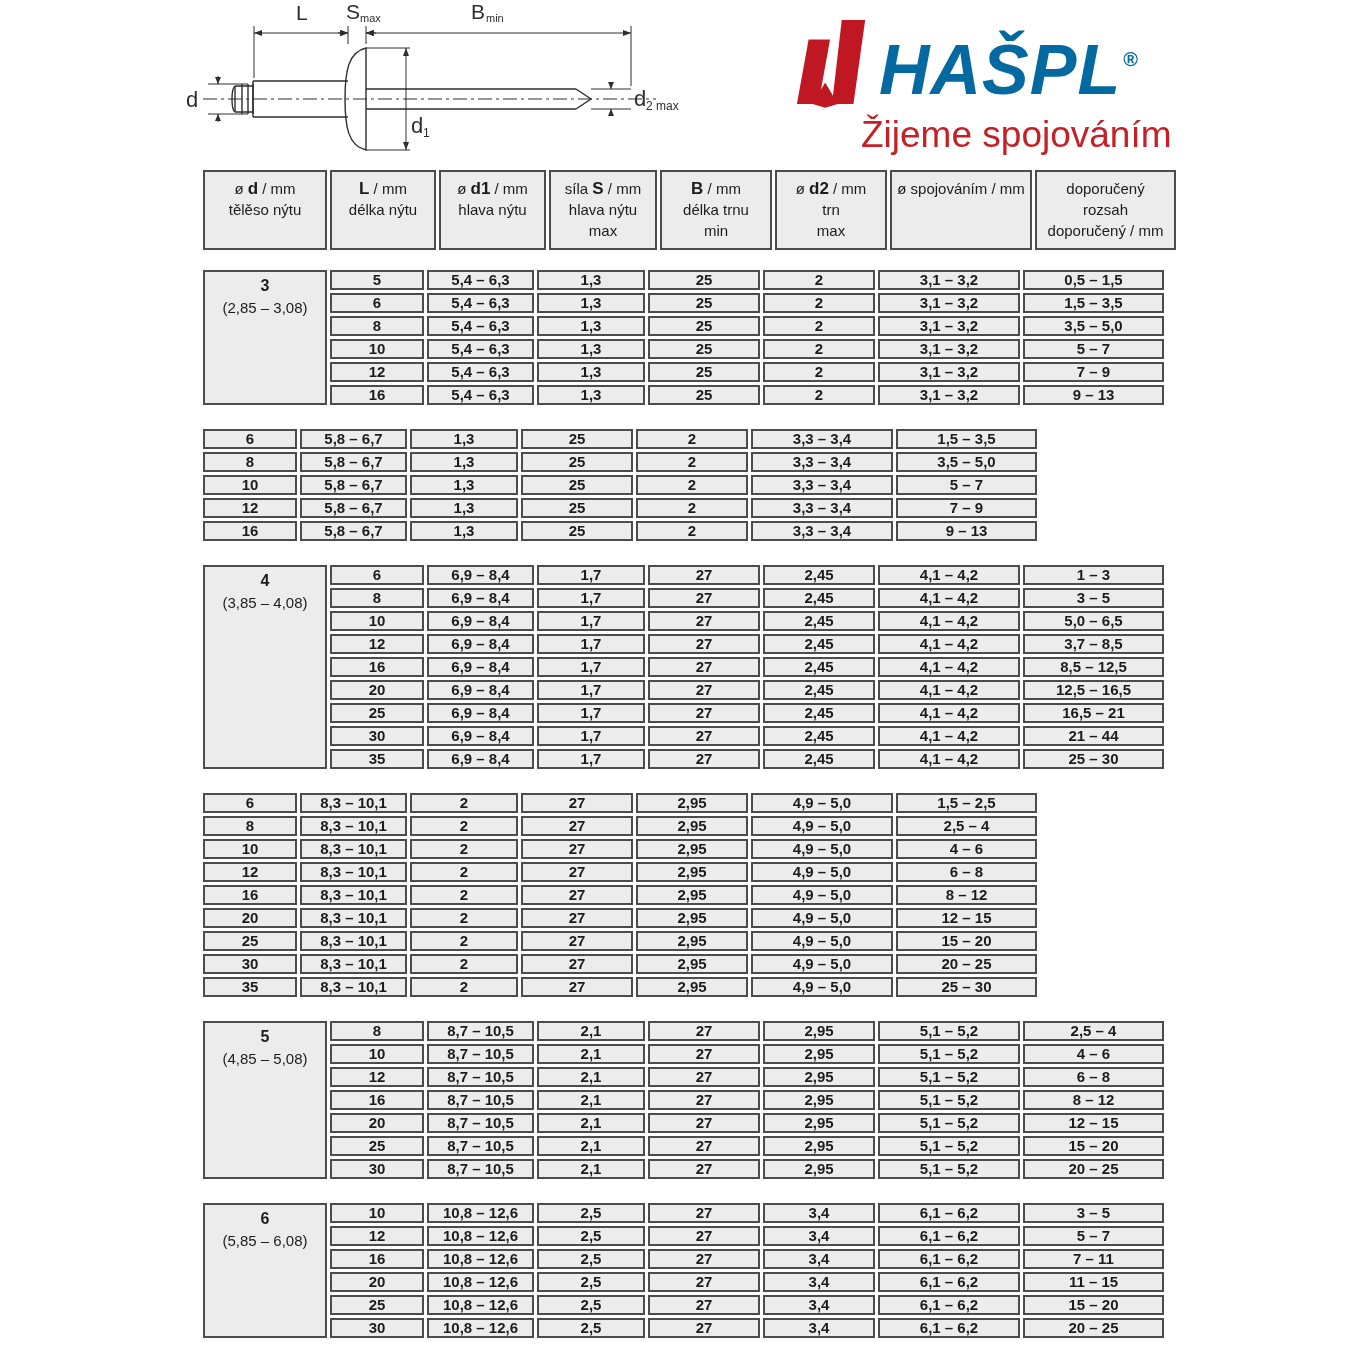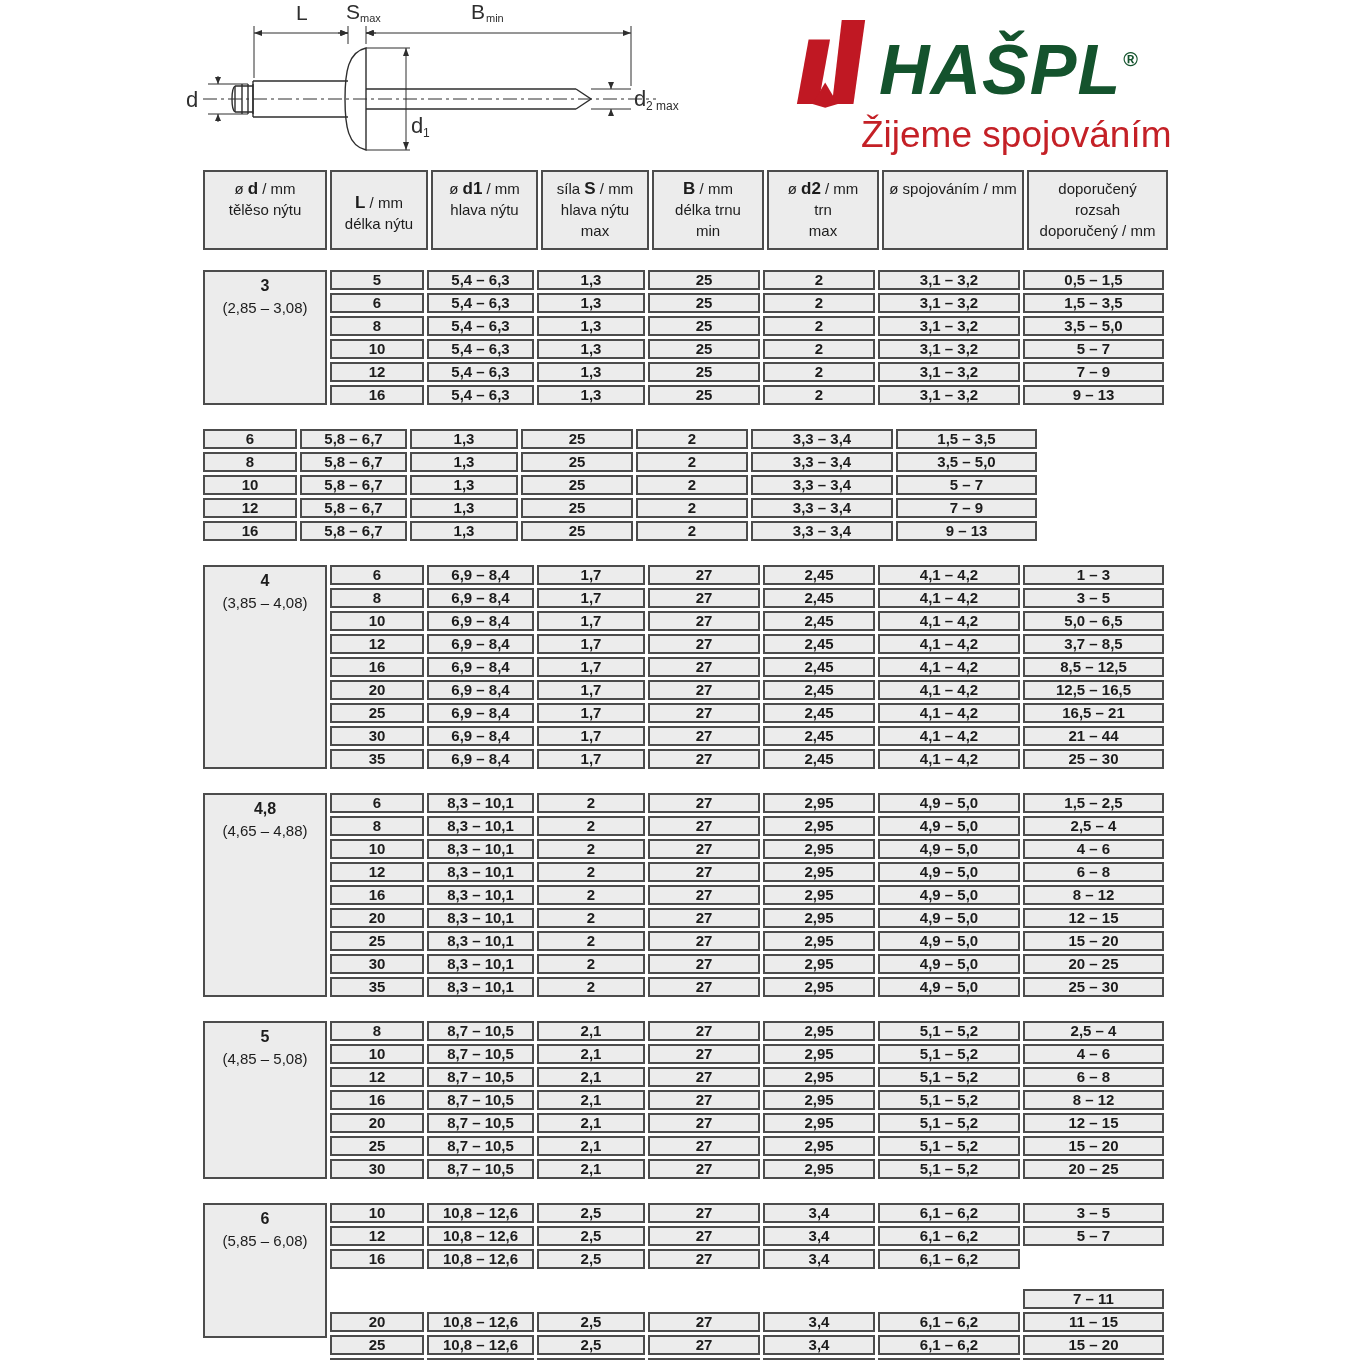--- a/index.html
+++ b/index.html
@@ -100,32 +100,32 @@
 
 <div class="logo">
   <div class="logo-top">
     <svg class="logo-mark" viewBox="0 0 80 94">
       <g fill="#c01823">
         <polygon points="16,24 38,24 26,90 4,90"></polygon>
         <polygon points="50,4 74,4 62,90 40,90"></polygon>
         <polygon points="20,90 33,68 46,90 33,94"></polygon>
       </g>
     </svg>
-    <div class="logo-word" style="color:#14532d"><span>HAŠPL</span><span class="logo-reg">®</span></div>
+    <div class="logo-word" style="color:#0369a1"><span>HAŠPL</span><span class="logo-reg">®</span></div>
   </div>
   <div class="logo-tagline" style="color:#c42026">Žijeme spojováním</div>
 </div>
 
 <div class="tablewrap">
   <div class="hdr-row" id="hdr-row">
       <div class="cell hdr-cell" style="width: 124px;">
         <div><span>ø </span><b>d</b><span> / mm</span></div>
         <div>tělěso nýtu</div>
       </div>
-      <div class="cell hdr-cell" style="width: 98px; justify-content: center;">
+      <div class="cell hdr-cell" style="width: 106px;">
         <div><b>L</b><span> / mm</span></div>
         <div>délka nýtu</div>
       </div>
       <div class="cell hdr-cell" style="width: 107px;">
         <div><span>ø </span><b>d1</b><span> / mm</span></div>
         <div>hlava nýtu</div>
       </div>
       <div class="cell hdr-cell" style="width: 108px;">
         <div><span>síla </span><b>S</b><span> / mm</span></div>
         <div>hlava nýtu</div>
@@ -345,24 +345,20 @@
             <div class="cell data-cell" style="width: 107px;">6,9 – 8,4</div>
             <div class="cell data-cell" style="width: 108px;">1,7</div>
             <div class="cell data-cell" style="width: 112px;">27</div>
             <div class="cell data-cell" style="width: 112px;">2,45</div>
             <div class="cell data-cell" style="width: 142px;">4,1 – 4,2</div>
             <div class="cell data-cell" style="width: 141px;">25 – 30</div>
           </div>
         </div>
       </div>
       <div class="group">
-        <div class="cell group-label" style="width: 124px; height: 204px;">
-          <b>4,8</b>
-          <div>(4,65 – 4,88)</div>
-        </div>
         <div class="rows">
           <div class="data-row">
             <div class="cell data-cell" style="width: 94px;">6</div>
             <div class="cell data-cell" style="width: 107px;">8,3 – 10,1</div>
             <div class="cell data-cell" style="width: 108px;">2</div>
             <div class="cell data-cell" style="width: 112px;">27</div>
             <div class="cell data-cell" style="width: 112px;">2,95</div>
             <div class="cell data-cell" style="width: 142px;">4,9 – 5,0</div>
             <div class="cell data-cell" style="width: 141px;">1,5 – 2,5</div>
           </div>
@@ -535,21 +531,21 @@
             <div class="cell data-cell" style="width: 142px;">6,1 – 6,2</div>
             <div class="cell data-cell" style="width: 141px;">5 – 7</div>
           </div>
           <div class="data-row">
             <div class="cell data-cell" style="width: 94px;">16</div>
             <div class="cell data-cell" style="width: 107px;">10,8 – 12,6</div>
             <div class="cell data-cell" style="width: 108px;">2,5</div>
             <div class="cell data-cell" style="width: 112px;">27</div>
             <div class="cell data-cell" style="width: 112px;">3,4</div>
             <div class="cell data-cell" style="width: 142px;">6,1 – 6,2</div>
-            <div class="cell data-cell" style="width: 141px; margin-top: 40px;">7 – 11</div>
+            <div class="cell data-cell" style="width: 141px;">7 – 11</div>
           </div>
           <div class="data-row">
             <div class="cell data-cell" style="width: 94px;">20</div>
             <div class="cell data-cell" style="width: 107px;">10,8 – 12,6</div>
             <div class="cell data-cell" style="width: 108px;">2,5</div>
             <div class="cell data-cell" style="width: 112px;">27</div>
             <div class="cell data-cell" style="width: 112px;">3,4</div>
             <div class="cell data-cell" style="width: 142px;">6,1 – 6,2</div>
             <div class="cell data-cell" style="width: 141px;">11 – 15</div>
           </div>

